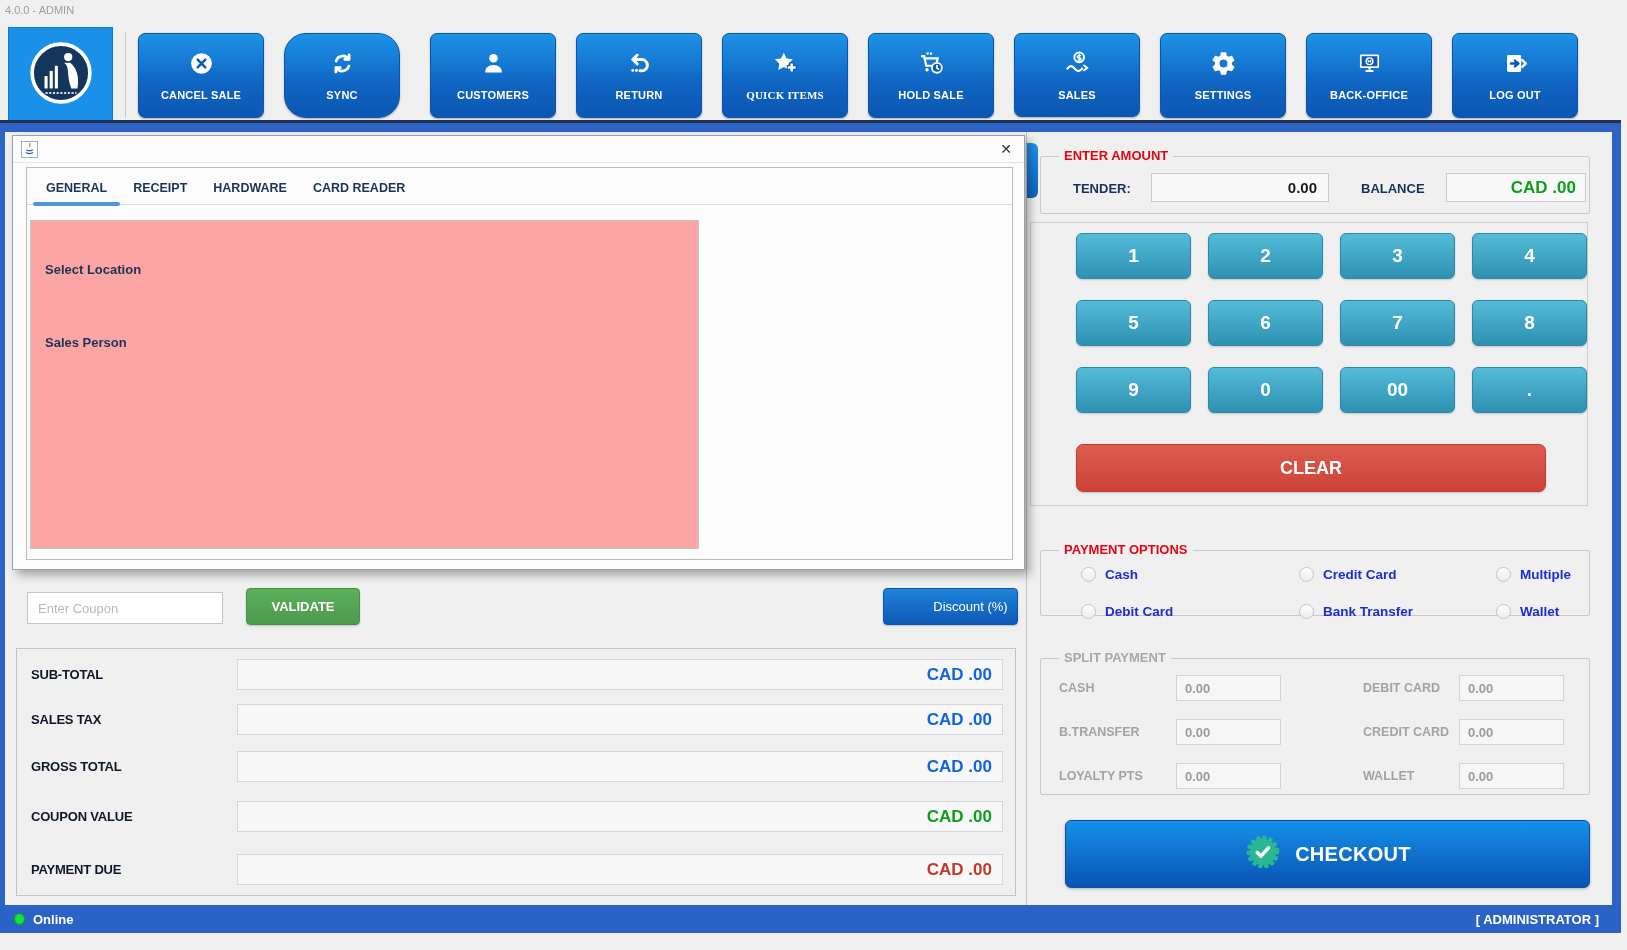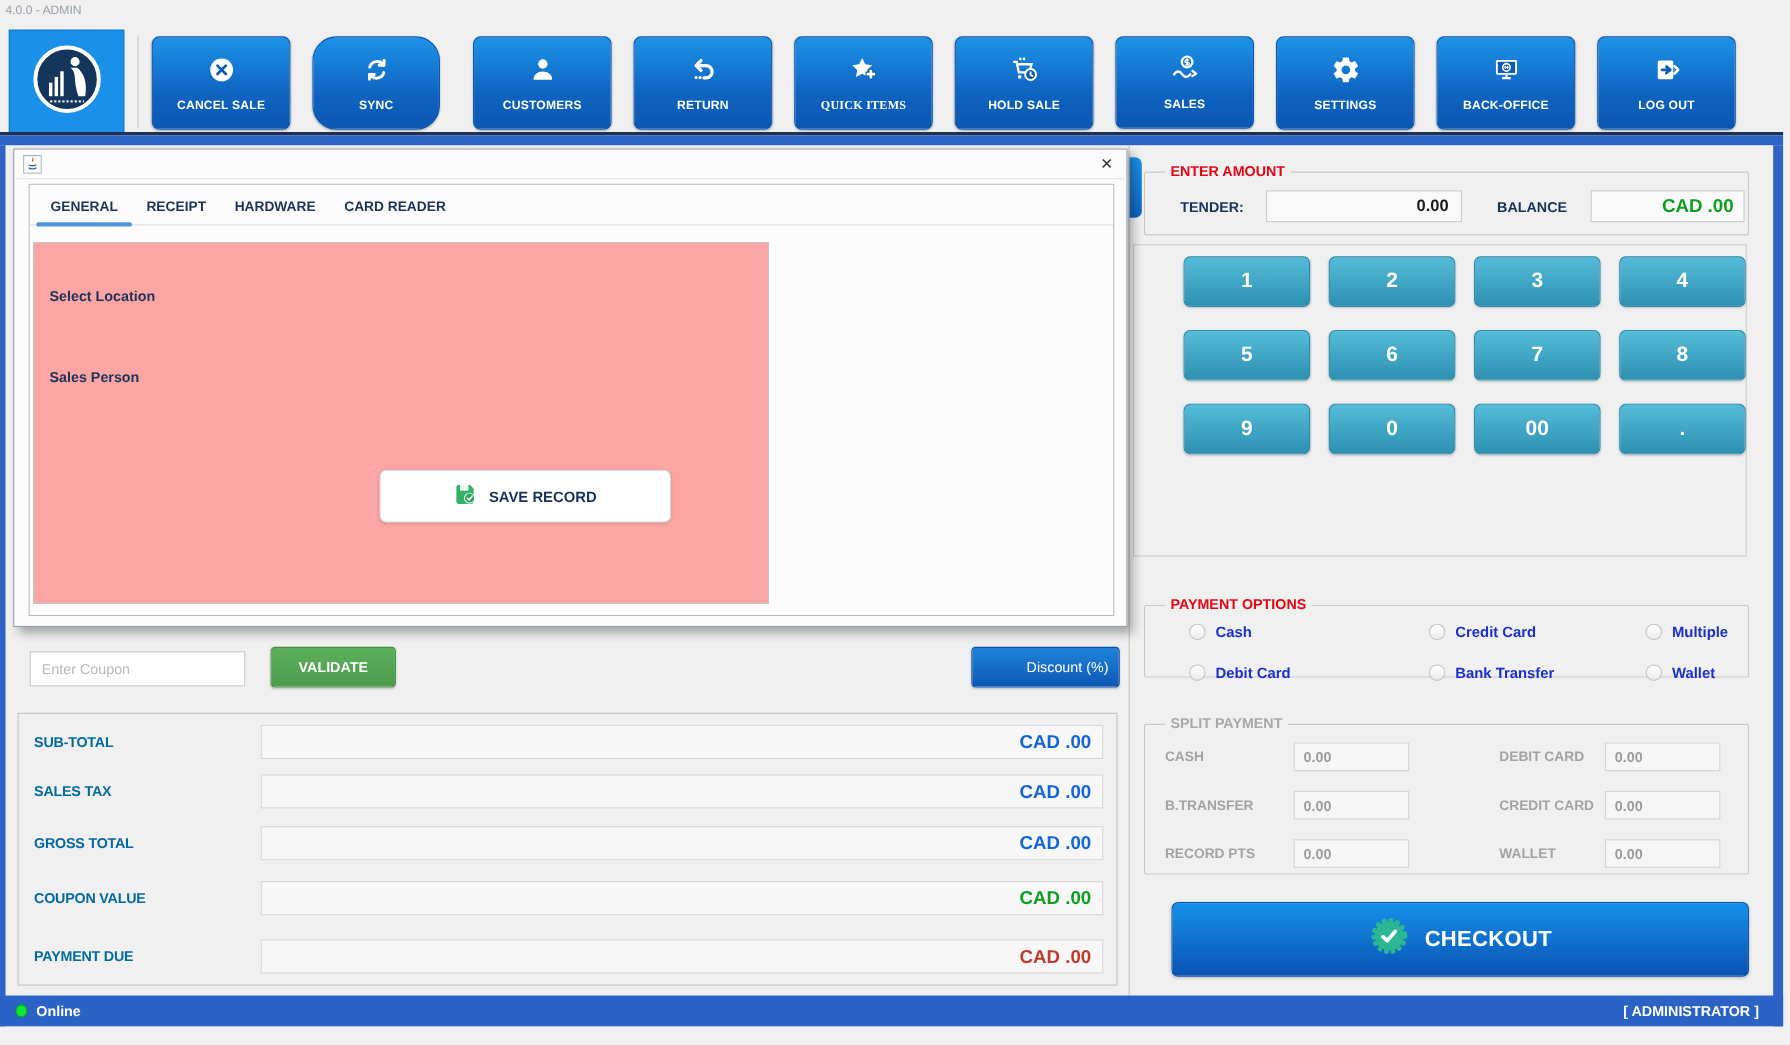--- a/index.html
+++ b/index.html
@@ -47,21 +47,21 @@
   .coupon-input { border:1px solid #c6c6c6; background:#fff; font-size:13px; padding:0 10px; color:#333;
                   font-family:"Liberation Sans",sans-serif; }
   .coupon-input::placeholder { color:#b9b9b9; }
   .btn-validate { background:linear-gradient(180deg,#5cb05c,#4d9a4d); border:1px solid #479247; border-radius:4px;
                   color:#fff; font-size:13px; font-weight:bold; display:flex; align-items:center; justify-content:center;
                   cursor:pointer; box-shadow:0 1px 2px rgba(0,0,0,.2); }
   .btn-discount { background:linear-gradient(180deg,#1f83d8,#0e58b6); border:1px solid #0d54ae; border-radius:4px;
                   color:#fff; font-size:13px; font-weight:normal; display:flex; align-items:center; justify-content:center;
                   cursor:pointer; box-shadow:0 1px 2px rgba(0,0,0,.2);padding-left:40px; }
   .totals-panel { border:1px solid #c3c3c3; }
-  .trow-label { font-size:13px; font-weight:bold; color:#0369a1; letter-spacing:-.2px; }
+  .trow-label { font-size:13px; font-weight:bold; color:#0f172a; letter-spacing:-.2px; }
   .trow-box { background:#f7f7f7; border:1px solid #d6d6d6; display:flex; align-items:center; justify-content:flex-end;
               padding-right:10px; font-size:17px; font-weight:bold; }
   .val-blue { color:#1064dd; } .val-green { color:#0b9f1d; } .val-red { color:#c2392b; }
 
   
   .fset { border:1px solid #c9c9c9; border-radius:2px; }
   .legend { position:absolute; top:-9px; left:18px; background:#f0f0f0; padding:0 5px; font-size:13px; font-weight:bold; }
   .legend.red { color:#e30613; } .legend.gray { color:#a8a8a8; }
   .amt-label { font-size:13px; font-weight:bold; color:#16325c; }
   .amt-box { background:#f9f9f9; border:1px solid #c9c9c9; display:flex; align-items:center; justify-content:flex-end;
@@ -227,32 +227,20 @@
       <div class="tab">HARDWARE</div>
       <div class="tab">CARD READER</div>
     </div>
   </div>
 
   <div class="abs panel" style="left:17px;top:84px;width:669px;height:329px;">
     <div class="abs fldlbl" style="left:14px;top:41px;">Select Location</div>
 
     <div class="abs fldlbl" style="left:14px;top:114px;">Sales Person</div>
 
-    <div class="abs save-btn" style="left:314px;top:206px;width:265px;height:48px;">
-      <span>
-        <svg width="23" height="23" viewBox="0 0 24 24">
-            <path d="M5 3h11l3.5 3.5V19a2 2 0 0 1-2 2H5a2 2 0 0 1-2-2V5a2 2 0 0 1 2-2z" fill="#35b26a"></path>
-            <rect x="6.5" y="3" width="8" height="5.5" rx="0.8" fill="#eafaf0"></rect>
-            <circle cx="15.5" cy="15.5" r="5.2" fill="#fff"></circle>
-            <circle cx="15.5" cy="15.5" r="4.3" fill="#2aa35c"></circle>
-            <path d="M13.4 15.6l1.6 1.6 2.7-3.3" stroke="#fff" stroke-width="1.5" fill="none" stroke-linecap="round" stroke-linejoin="round"></path>
-          </svg>
-      </span>
-      <span>SAVE RECORD</span>
-    </div>
   </div>
 </div>
 
 <input class="abs coupon-input" style="left: 27px; top: 592px; width: 196px; height: 32px;" type="text" placeholder="Enter Coupon">
 <div class="abs btn-validate" style="left:246px;top:588px;width:114px;height:37px;">VALIDATE</div>
 <div class="abs btn-discount" style="left:883px;top:588px;width:135px;height:37px;">Discount (%)</div>
 
 <div class="abs totals-panel" style="left:16px;top:648px;width:1000px;height:248px;">
   <div class="abs trow-label" style="left:14px;top:18px;">SUB-TOTAL</div>
   <div class="abs trow-box" style="left:220px;top:10px;width:766px;height:31px;">
@@ -296,20 +284,21 @@
     <div class="key">4</div>
     <div class="key">5</div>
     <div class="key">6</div>
     <div class="key">7</div>
     <div class="key">8</div>
     <div class="key">9</div>
     <div class="key">0</div>
     <div class="key">00</div>
     <div class="key">.</div>
   </div>
+  <div class="abs btn-clear" style="left:45px;top:221px;width:470px;height:48px;">CLEAR</div>
 </div>
 
 <div class="abs fset" style="left:1040px;top:550px;width:550px;height:66px;">
   <span class="legend red">PAYMENT OPTIONS</span>
   <div class="abs pay-opt" style="left:40px;top:16px;">
     <span class="radio"></span>
     <span class="olbl">Cash</span>
   </div>
   <div class="abs pay-opt" style="left:258px;top:16px;">
     <span class="radio"></span>
@@ -336,21 +325,21 @@
 <div class="abs fset" style="left:1040px;top:658px;width:550px;height:137px;">
   <span class="legend gray" style="background:#f0f0f0;">SPLIT PAYMENT</span>
   <div class="abs split-label" style="left:18px;top:22px;">CASH</div>
   <input class="abs split-input" style="left: 135px; top: 16px;" type="text" value="0.00">
   <div class="abs split-label" style="left:322px;top:22px;">DEBIT CARD</div>
   <input class="abs split-input" style="left: 418px; top: 16px;" type="text" value="0.00">
   <div class="abs split-label" style="left:18px;top:66px;">B.TRANSFER</div>
   <input class="abs split-input" style="left: 135px; top: 60px;" type="text" value="0.00">
   <div class="abs split-label" style="left:322px;top:66px;">CREDIT CARD</div>
   <input class="abs split-input" style="left: 418px; top: 60px;" type="text" value="0.00">
-  <div class="abs split-label" style="left:18px;top:110px;">RECORD PTS</div>
+  <div class="abs split-label" style="left:18px;top:110px;">LOYALTY PTS</div>
   <input class="abs split-input" style="left: 135px; top: 104px;" type="text" value="0.00">
   <div class="abs split-label" style="left:322px;top:110px;">WALLET</div>
   <input class="abs split-input" style="left: 418px; top: 104px;" type="text" value="0.00">
 </div>
 
 <div class="abs btn-checkout" style="left:1065px;top:820px;width:525px;height:68px;">
   <span>
     <svg width="38" height="38" viewBox="0 0 36 36">
         <circle cx="18" cy="18" r="12.5" fill="#2cb793"></circle>
         <circle cx="18" cy="18" r="13.6" fill="none" stroke="#2cb793" stroke-width="4" stroke-dasharray="0.5 5.4" stroke-linecap="round"></circle>

